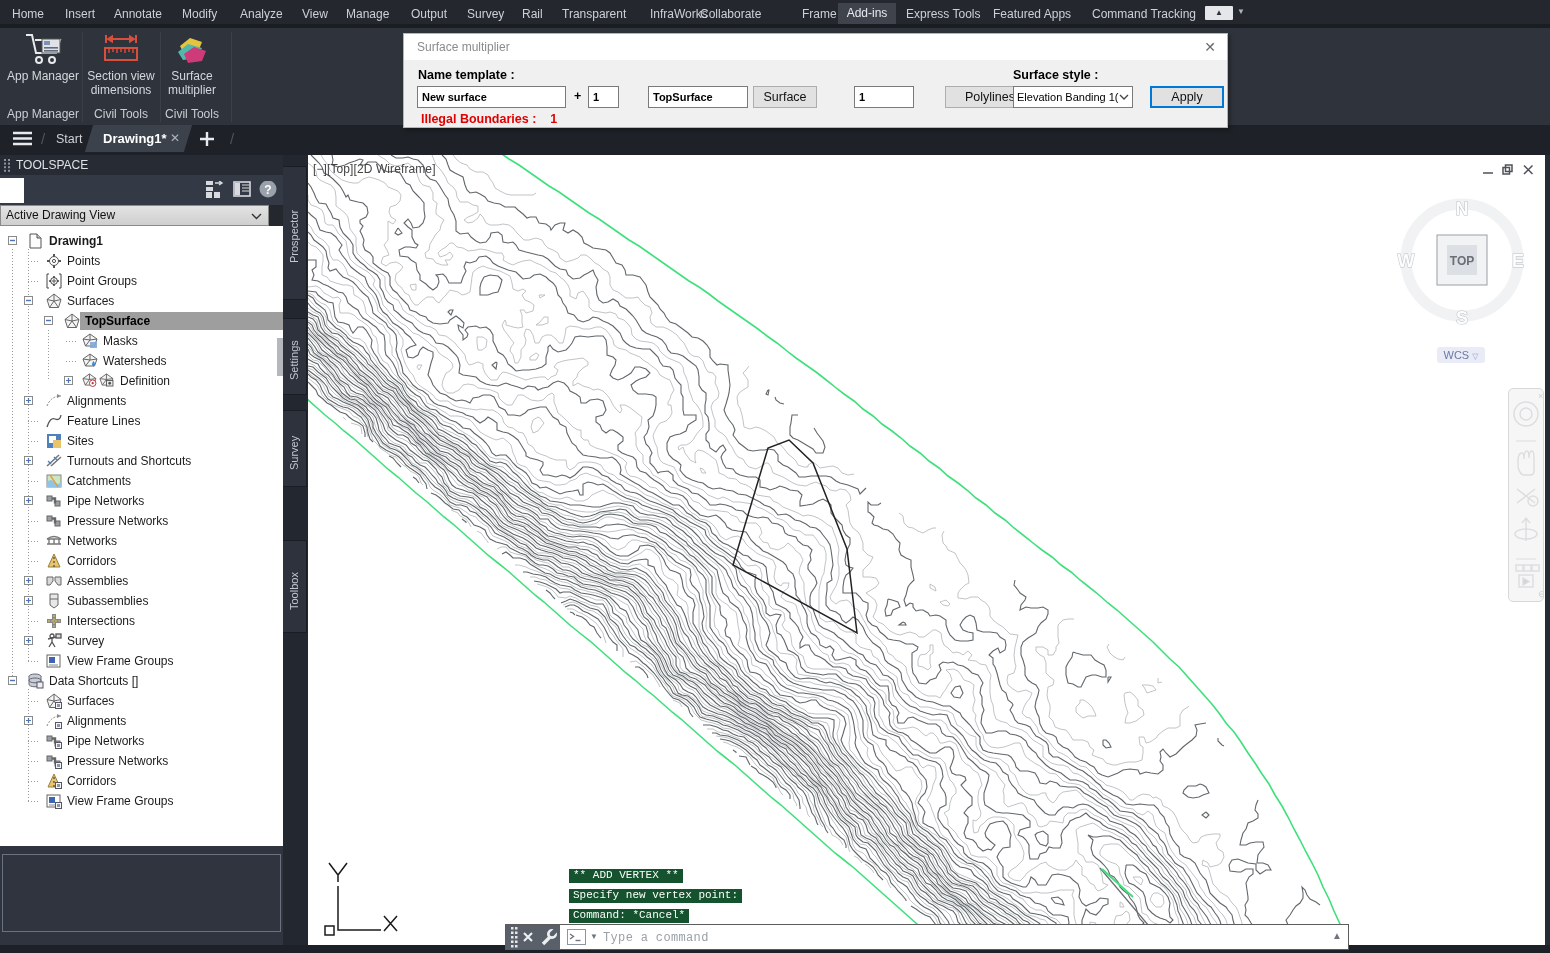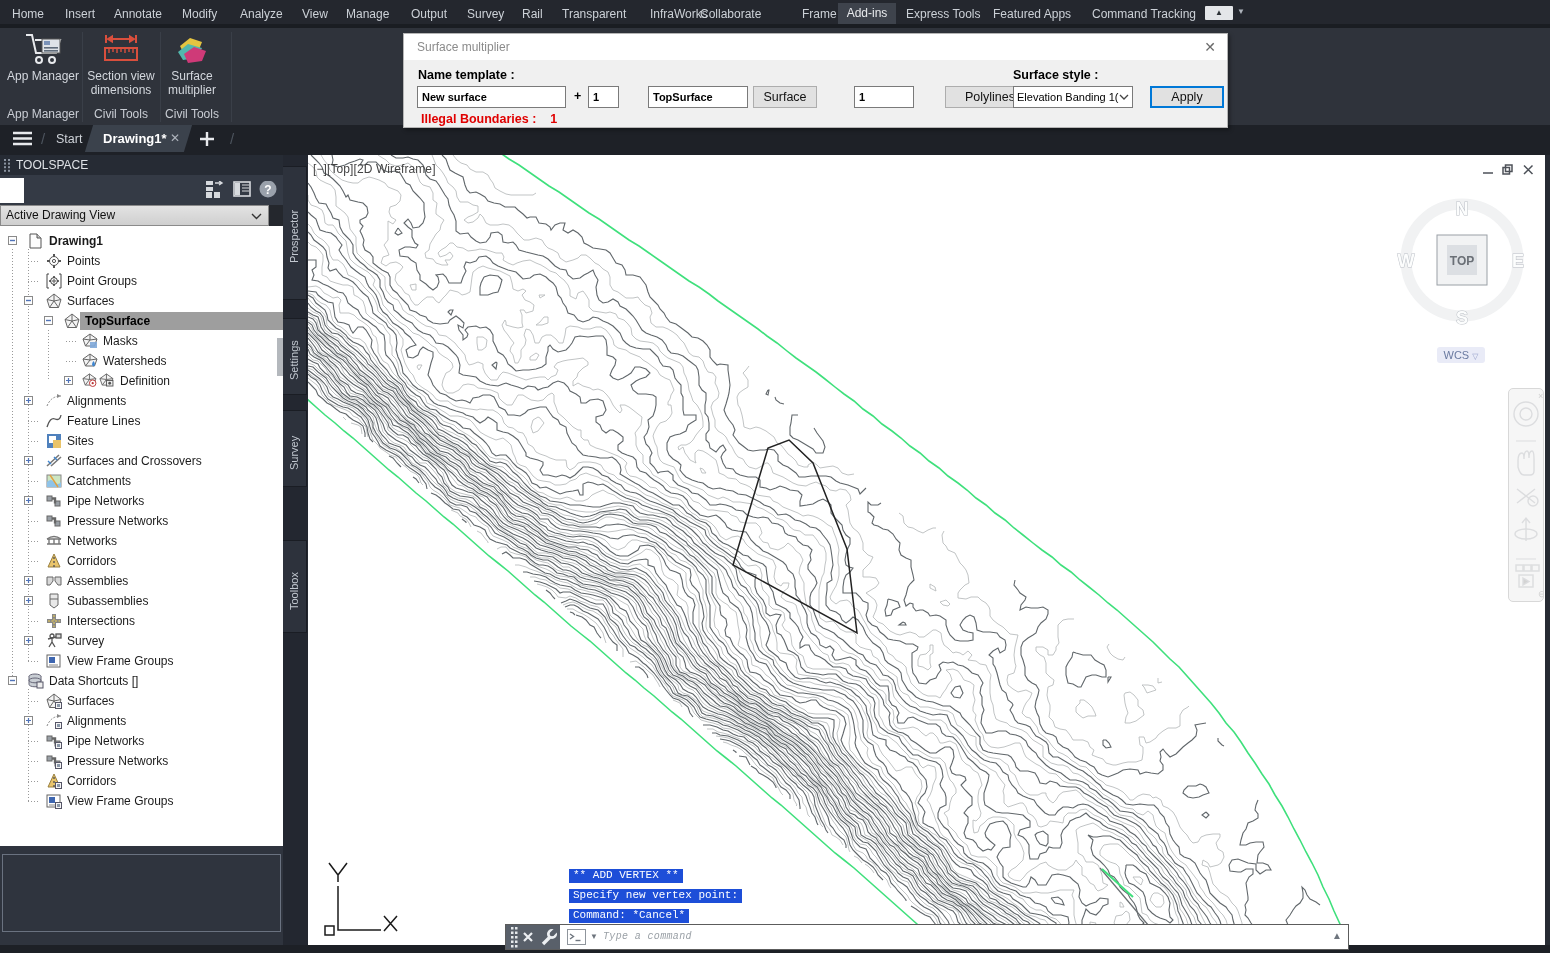--- a/index.html
+++ b/index.html
@@ -35,26 +35,26 @@
 #winctl{left:1482px;top:163px;color:#4b4f56;font-size:12px}
 
 #vcube{left:1392px;top:185px;width:140px;height:150px;color:#c9ccd1}
 
 #wcs{left:1437px;top:347px;width:48px;height:16px;background:#e9ebf7;border-radius:3px;color:#6a7aa0;font-size:11px;line-height:16px;text-align:center}
 
 #navbar{left:1508px;top:388px;width:36px;height:214px;background:#f6f6f6;border:1px solid #d8d8d8;border-radius:5px}
 
 #ucs{left:320px;top:858px;width:90px;height:85px}
 
-.chist{position:absolute;background:#1d4ed8;color:#fff;font-family:"Liberation Mono",monospace;font-size:11px;padding:0 4px;line-height:13.5px;white-space:pre}
+.chist{position:absolute;background:#14532d;color:#fff;font-family:"Liberation Mono",monospace;font-size:11px;padding:0 4px;line-height:13.5px;white-space:pre}
 
 #cmdbar{left:505px;top:924px;width:844px;height:26px;background:#fff;border:1px solid #5c5c5c}
 #cmdgrip{position:absolute;left:0;top:0;width:54px;height:24px;background:#59606a}
 #cmdprompt{position:absolute;left:61px;top:4px;width:19px;height:16px;border:1px solid #8f959c;background:#fff}
-#cmdtext{position:absolute;left:97px;top:6px;color:#9aa0a6;font-family:"Liberation Mono",monospace;font-size:10px;font-style:italic;letter-spacing:0.35px}
+#cmdtext{position:absolute;left:97px;top:6px;color:#9aa0a6;font-family:"Liberation Mono",monospace;font-size:12px;letter-spacing:0.35px}
 
 #dlg{left:403px;top:33px;width:825px;height:95px;background:#f0f0f0;border:1px solid #b5b5b5;box-shadow:2px 2px 4px rgba(0,0,0,.35)}
 #dlgtitle{position:absolute;left:0;top:0;width:100%;height:26px;background:#ffffff;color:#8b8b8b;font-size:12px;line-height:26px}
 #dlg .lbl{position:absolute;font-size:12.5px;font-weight:bold;color:#000}
 #dlg input,.dbox{white-space:nowrap;overflow:hidden;position:absolute;top:52px;height:22px;border:1px solid #7a7a7a;background:#fff;font-size:11px;font-family:"Liberation Sans",sans-serif;padding:0 4px}
 .dbtn{position:absolute;top:52px;height:22px;background:#e1e1e1;border:1px solid #adadad;font-size:12.5px;text-align:center;line-height:20px;color:#111}
 #dlgred{position:absolute;left:17px;top:78px;color:#e00000;font-size:12.5px;font-weight:bold}
 #menubar .dark-edge{position:absolute;left:0;top:24px;width:1550px;height:4px;background:#1a1d22}
 </style></head>
 <body>
@@ -293,21 +293,21 @@
     </svg>
     <span style="position:absolute;left:67px;top:208px;white-space:nowrap">Sites</span>
     <svg style="position:absolute;left:24px;top:230px" width="9" height="9" viewBox="0 0 9 9">
       <rect x="0.5" y="0.5" width="8" height="8" fill="#fdfdfd" stroke="#8a8a8a"></rect>
       <path d="M2 4.5 h5 M4.5 2 v5" stroke="#4f73b8" stroke-width="1.2"></path>
     </svg>
     <svg style="position:absolute;left:46px;top:227px" width="16" height="16" viewBox="0 0 16 16">
       <path d="M1 13 L13 2 M5 13 L15 4" stroke="#777" stroke-width="1.6" fill="none"></path>
       <path d="M2 8 l3 3 M8 4 l3 3" stroke="#3e86d1" stroke-width="1.4"></path>
     </svg>
-    <span style="position:absolute;left:67px;top:228px;white-space:nowrap">Surfaces and Crossovers</span>
+    <span style="position:absolute;left:67px;top:228px;white-space:nowrap">Turnouts and Shortcuts</span>
     <div style="position:absolute;left:28px;top:255px;width:12px;height:1px;background-image:repeating-linear-gradient(90deg,#999 0 1px,transparent 1px 3px)"></div>
     <svg style="position:absolute;left:46px;top:247px" width="16" height="16" viewBox="0 0 16 16">
       <rect x="1" y="2" width="14" height="12" fill="#cde6c2" stroke="#888"></rect>
       <path d="M1 9 q4 -4 7 0 q4 4 7 0 v5 h-14 z" fill="#8fc3e8"></path>
       <path d="M4 2 l8 12" stroke="#e0a040" stroke-width="1.4"></path>
     </svg>
     <span style="position:absolute;left:67px;top:248px;white-space:nowrap">Catchments</span>
     <svg style="position:absolute;left:24px;top:270px" width="9" height="9" viewBox="0 0 9 9">
       <rect x="0.5" y="0.5" width="8" height="8" fill="#fdfdfd" stroke="#8a8a8a"></rect>
       <path d="M2 4.5 h5 M4.5 2 v5" stroke="#4f73b8" stroke-width="1.2"></path>

